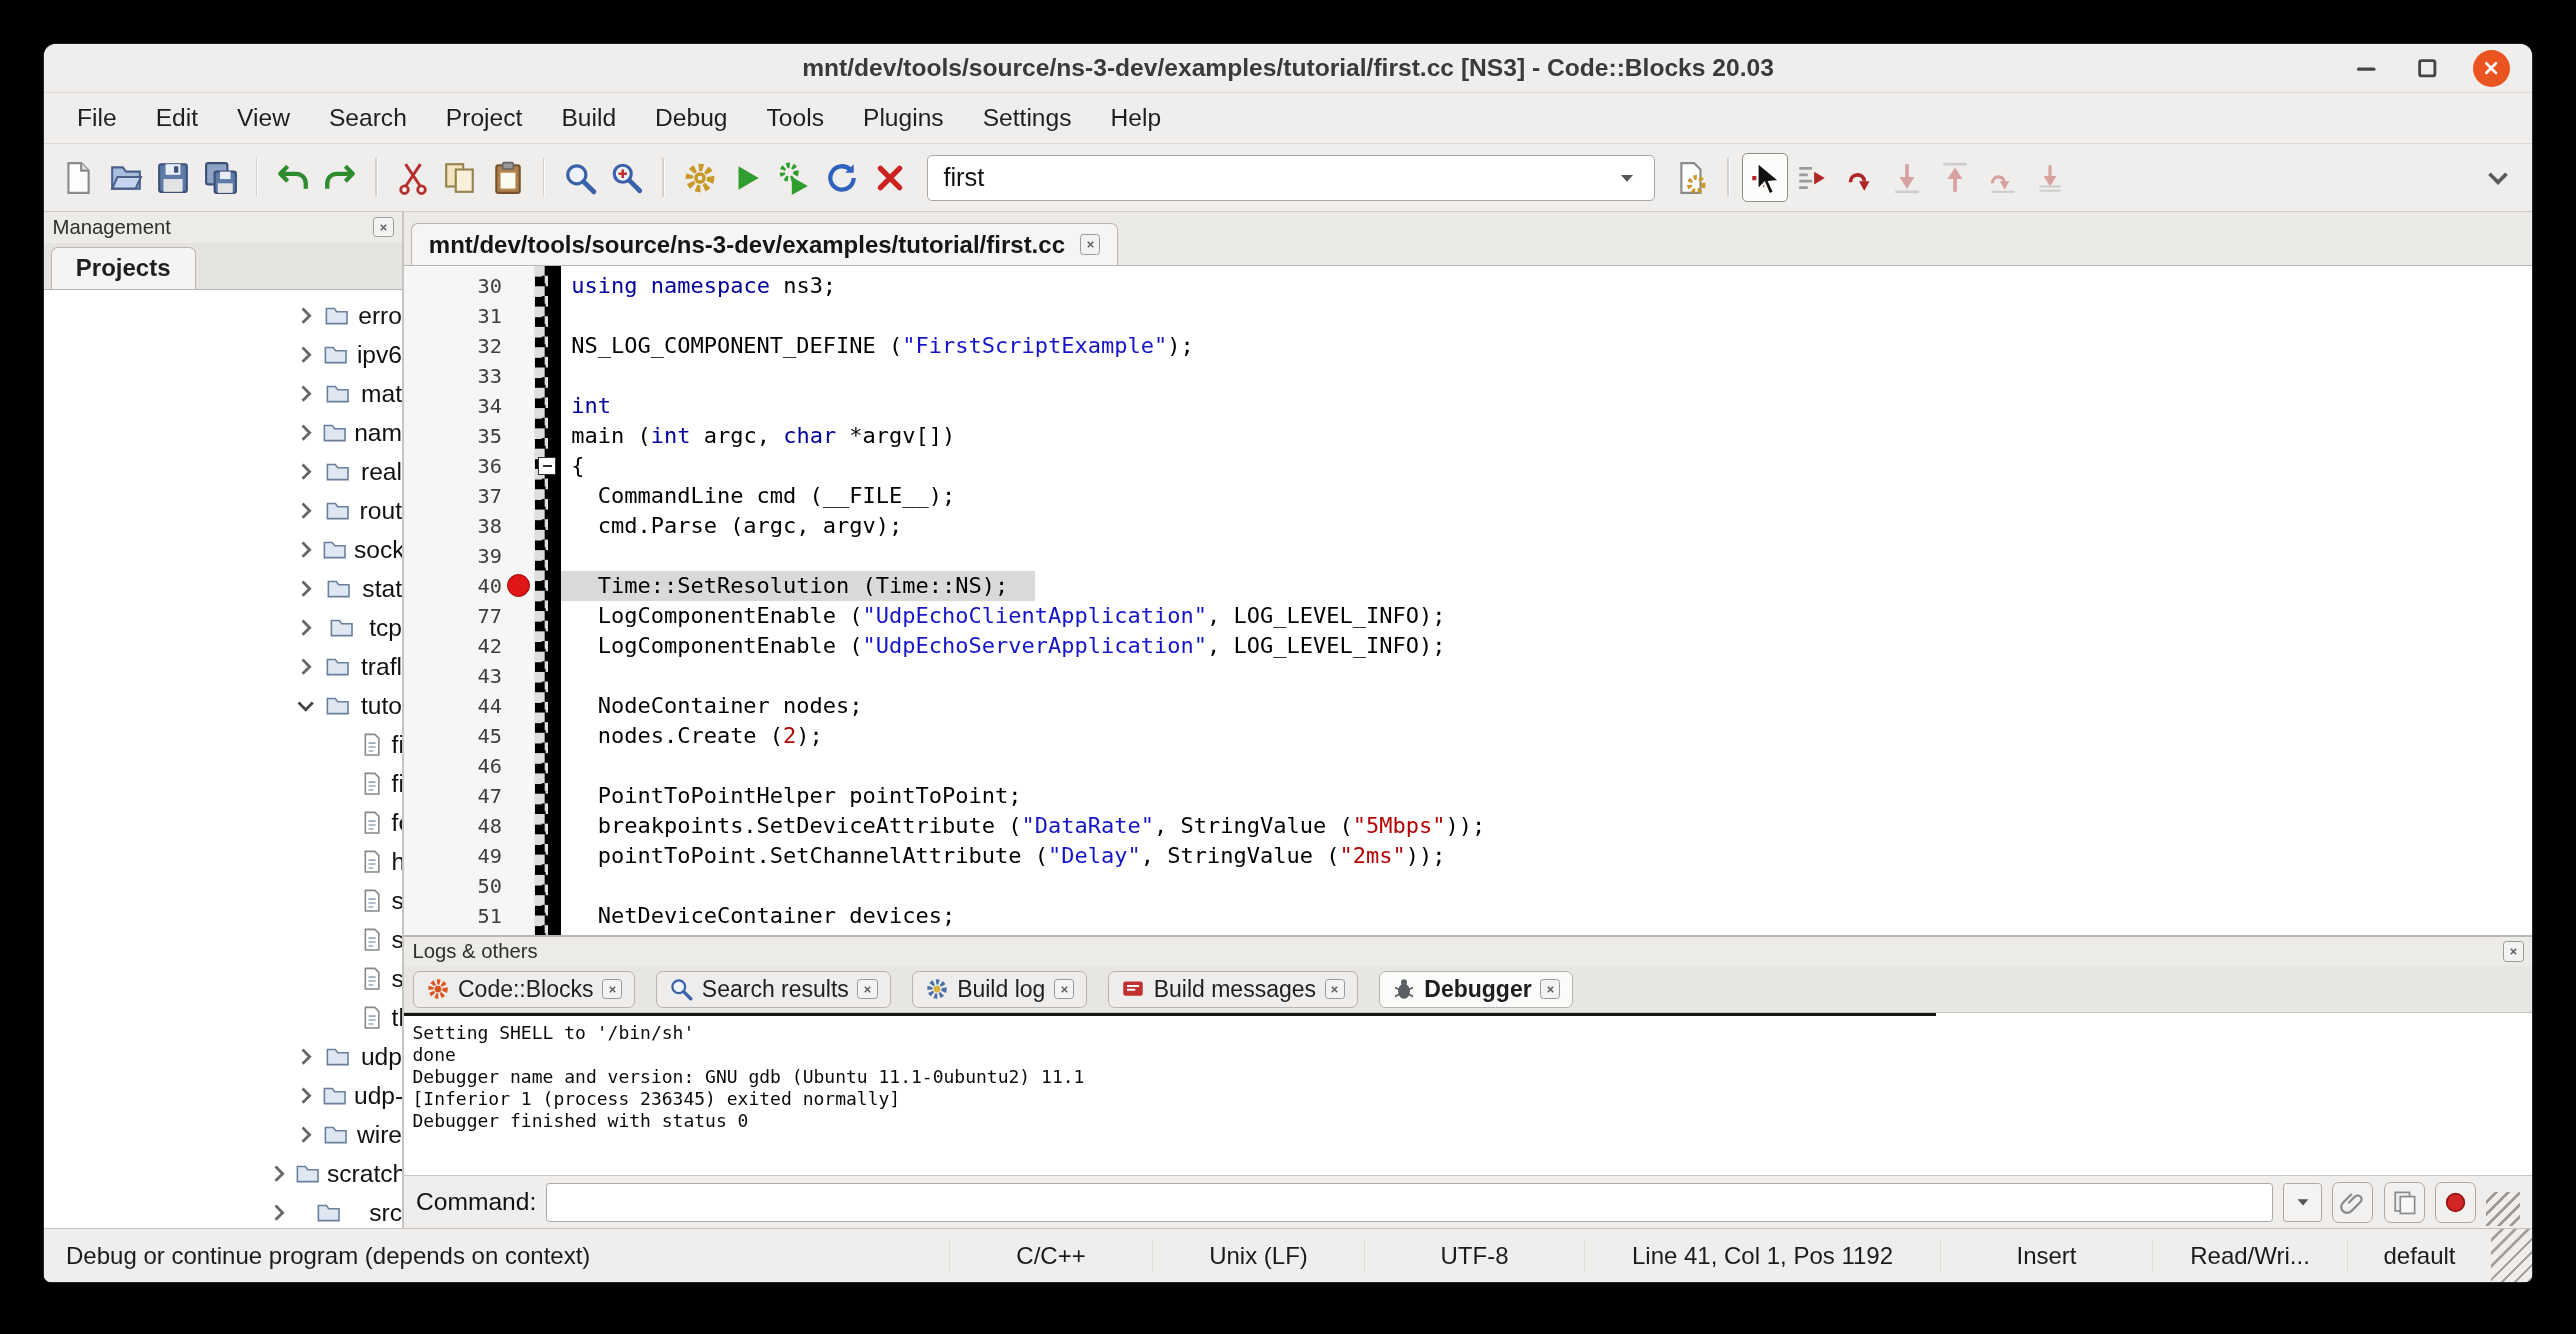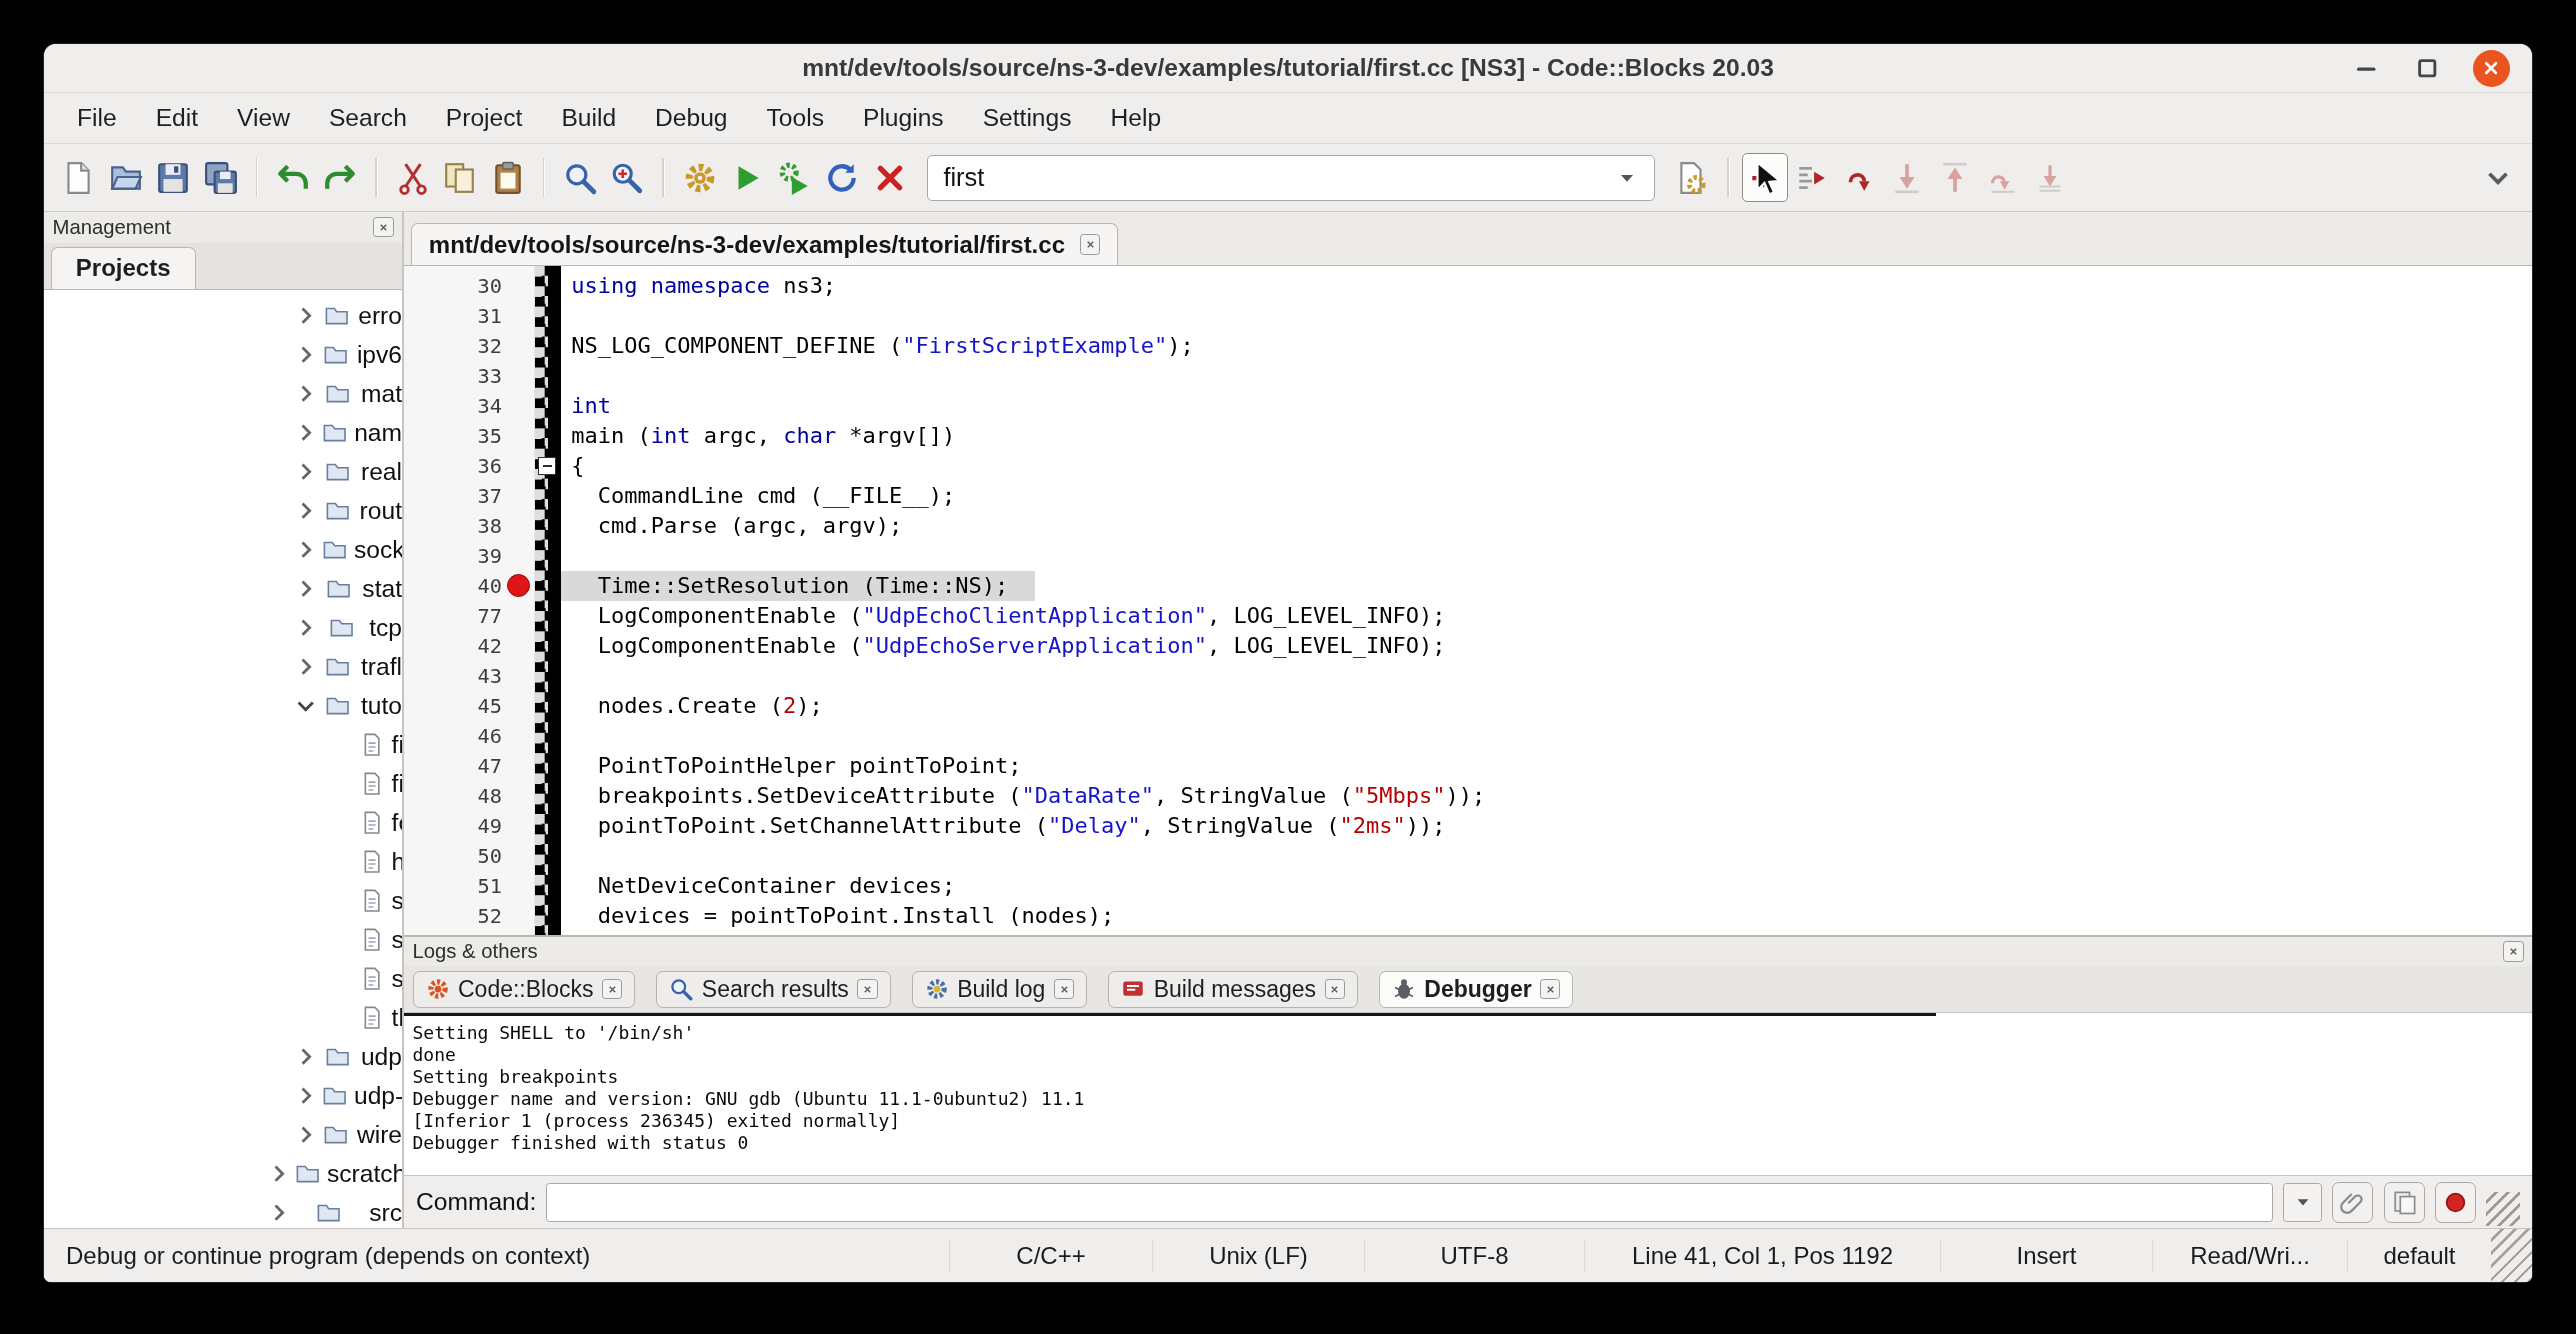--- a/index.html
+++ b/index.html
@@ -738,20 +738,21 @@
               <div class="crow"><span class="cnum">34</span><span class="cmrg"></span><span class="ccode"><span class="tk-kw">int</span></span></div>
               <div class="crow"><span class="cnum">35</span><span class="cmrg"></span><span class="ccode"><span class="tk-pl">main (</span><span class="tk-kw">int</span><span class="tk-pl"> argc, </span><span class="tk-kw">char</span><span class="tk-pl"> *argv[])</span></span></div>
               <div class="crow"><span class="cnum">36</span><span class="cmrg"><span class="fold-box"><span class="fold-minus"></span></span></span><span class="ccode"><span class="tk-pl">{</span></span></div>
               <div class="crow"><span class="cnum">37</span><span class="cmrg"></span><span class="ccode"><span class="tk-pl">  CommandLine cmd (__FILE__);</span></span></div>
               <div class="crow"><span class="cnum">38</span><span class="cmrg"></span><span class="ccode"><span class="tk-pl">  cmd.Parse (argc, argv);</span></span></div>
               <div class="crow"><span class="cnum">39</span><span class="cmrg"></span><span class="ccode"></span></div>
               <div class="crow"><span class="cnum">40</span><span class="cmrg"></span><span class="ccode hl"><span class="tk-pl">  Time::SetResolution (Time::NS);</span></span><span class="bp"></span></div>
               <div class="crow"><span class="cnum">77</span><span class="cmrg"></span><span class="ccode"><span class="tk-pl">  LogComponentEnable (</span><span class="tk-str">"UdpEchoClientApplication"</span><span class="tk-pl">, LOG_LEVEL_INFO);</span></span></div>
               <div class="crow"><span class="cnum">42</span><span class="cmrg"></span><span class="ccode"><span class="tk-pl">  LogComponentEnable (</span><span class="tk-str">"UdpEchoServerApplication"</span><span class="tk-pl">, LOG_LEVEL_INFO);</span></span></div>
               <div class="crow"><span class="cnum">43</span><span class="cmrg"></span><span class="ccode"></span></div>
+              <div class="crow"><span class="cnum">44</span><span class="cmrg"></span><span class="ccode"><span class="tk-pl">  NodeContainer nodes;</span></span></div>
               <div class="crow"><span class="cnum">45</span><span class="cmrg"></span><span class="ccode"><span class="tk-pl">  nodes.Create (</span><span class="tk-num">2</span><span class="tk-pl">);</span></span></div>
               <div class="crow"><span class="cnum">46</span><span class="cmrg"></span><span class="ccode"></span></div>
               <div class="crow"><span class="cnum">47</span><span class="cmrg"></span><span class="ccode"><span class="tk-pl">  PointToPointHelper pointToPoint;</span></span></div>
               <div class="crow"><span class="cnum">48</span><span class="cmrg"></span><span class="ccode"><span class="tk-pl">  breakpoints.SetDeviceAttribute (</span><span class="tk-str">"DataRate"</span><span class="tk-pl">, StringValue (</span><span class="tk-num">"5Mbps"</span><span class="tk-pl">));</span></span></div>
               <div class="crow"><span class="cnum">49</span><span class="cmrg"></span><span class="ccode"><span class="tk-pl">  pointToPoint.SetChannelAttribute (</span><span class="tk-str">"Delay"</span><span class="tk-pl">, StringValue (</span><span class="tk-num">"2ms"</span><span class="tk-pl">));</span></span></div>
               <div class="crow"><span class="cnum">50</span><span class="cmrg"></span><span class="ccode"></span></div>
               <div class="crow"><span class="cnum">51</span><span class="cmrg"></span><span class="ccode"><span class="tk-pl">  NetDeviceContainer devices;</span></span></div>
               <div class="crow"><span class="cnum">52</span><span class="cmrg"></span><span class="ccode"><span class="tk-pl">  devices = pointToPoint.Install (nodes);</span></span></div>
             </div>
         </div>
@@ -836,21 +837,20 @@
                     <path d="M8 8l16 16M24 8L8 24" stroke="#5a5a5a" stroke-width="4" fill="none"></path>
                   </svg>
                 </span>
               </div>
             </div>
           <div class="log-area">
             <div class="log-topline"></div>
             <div id="loglines">
                 <div class="log-line">Setting SHELL to '/bin/sh'</div>
                 <div class="log-line">done</div>
-                <div class="log-line">Setting breakpoints</div>
                 <div class="log-line">Debugger name and version: GNU gdb (Ubuntu 11.1-0ubuntu2) 11.1</div>
                 <div class="log-line">[Inferior 1 (process 236345) exited normally]</div>
                 <div class="log-line">Debugger finished with status 0</div>
               </div>
           </div>
           <div class="command-row">
             <span class="command-label">Command:</span>
             <input class="command-input" value="" style="">
             <div class="cmd-dd">
                 <span class="icon">

